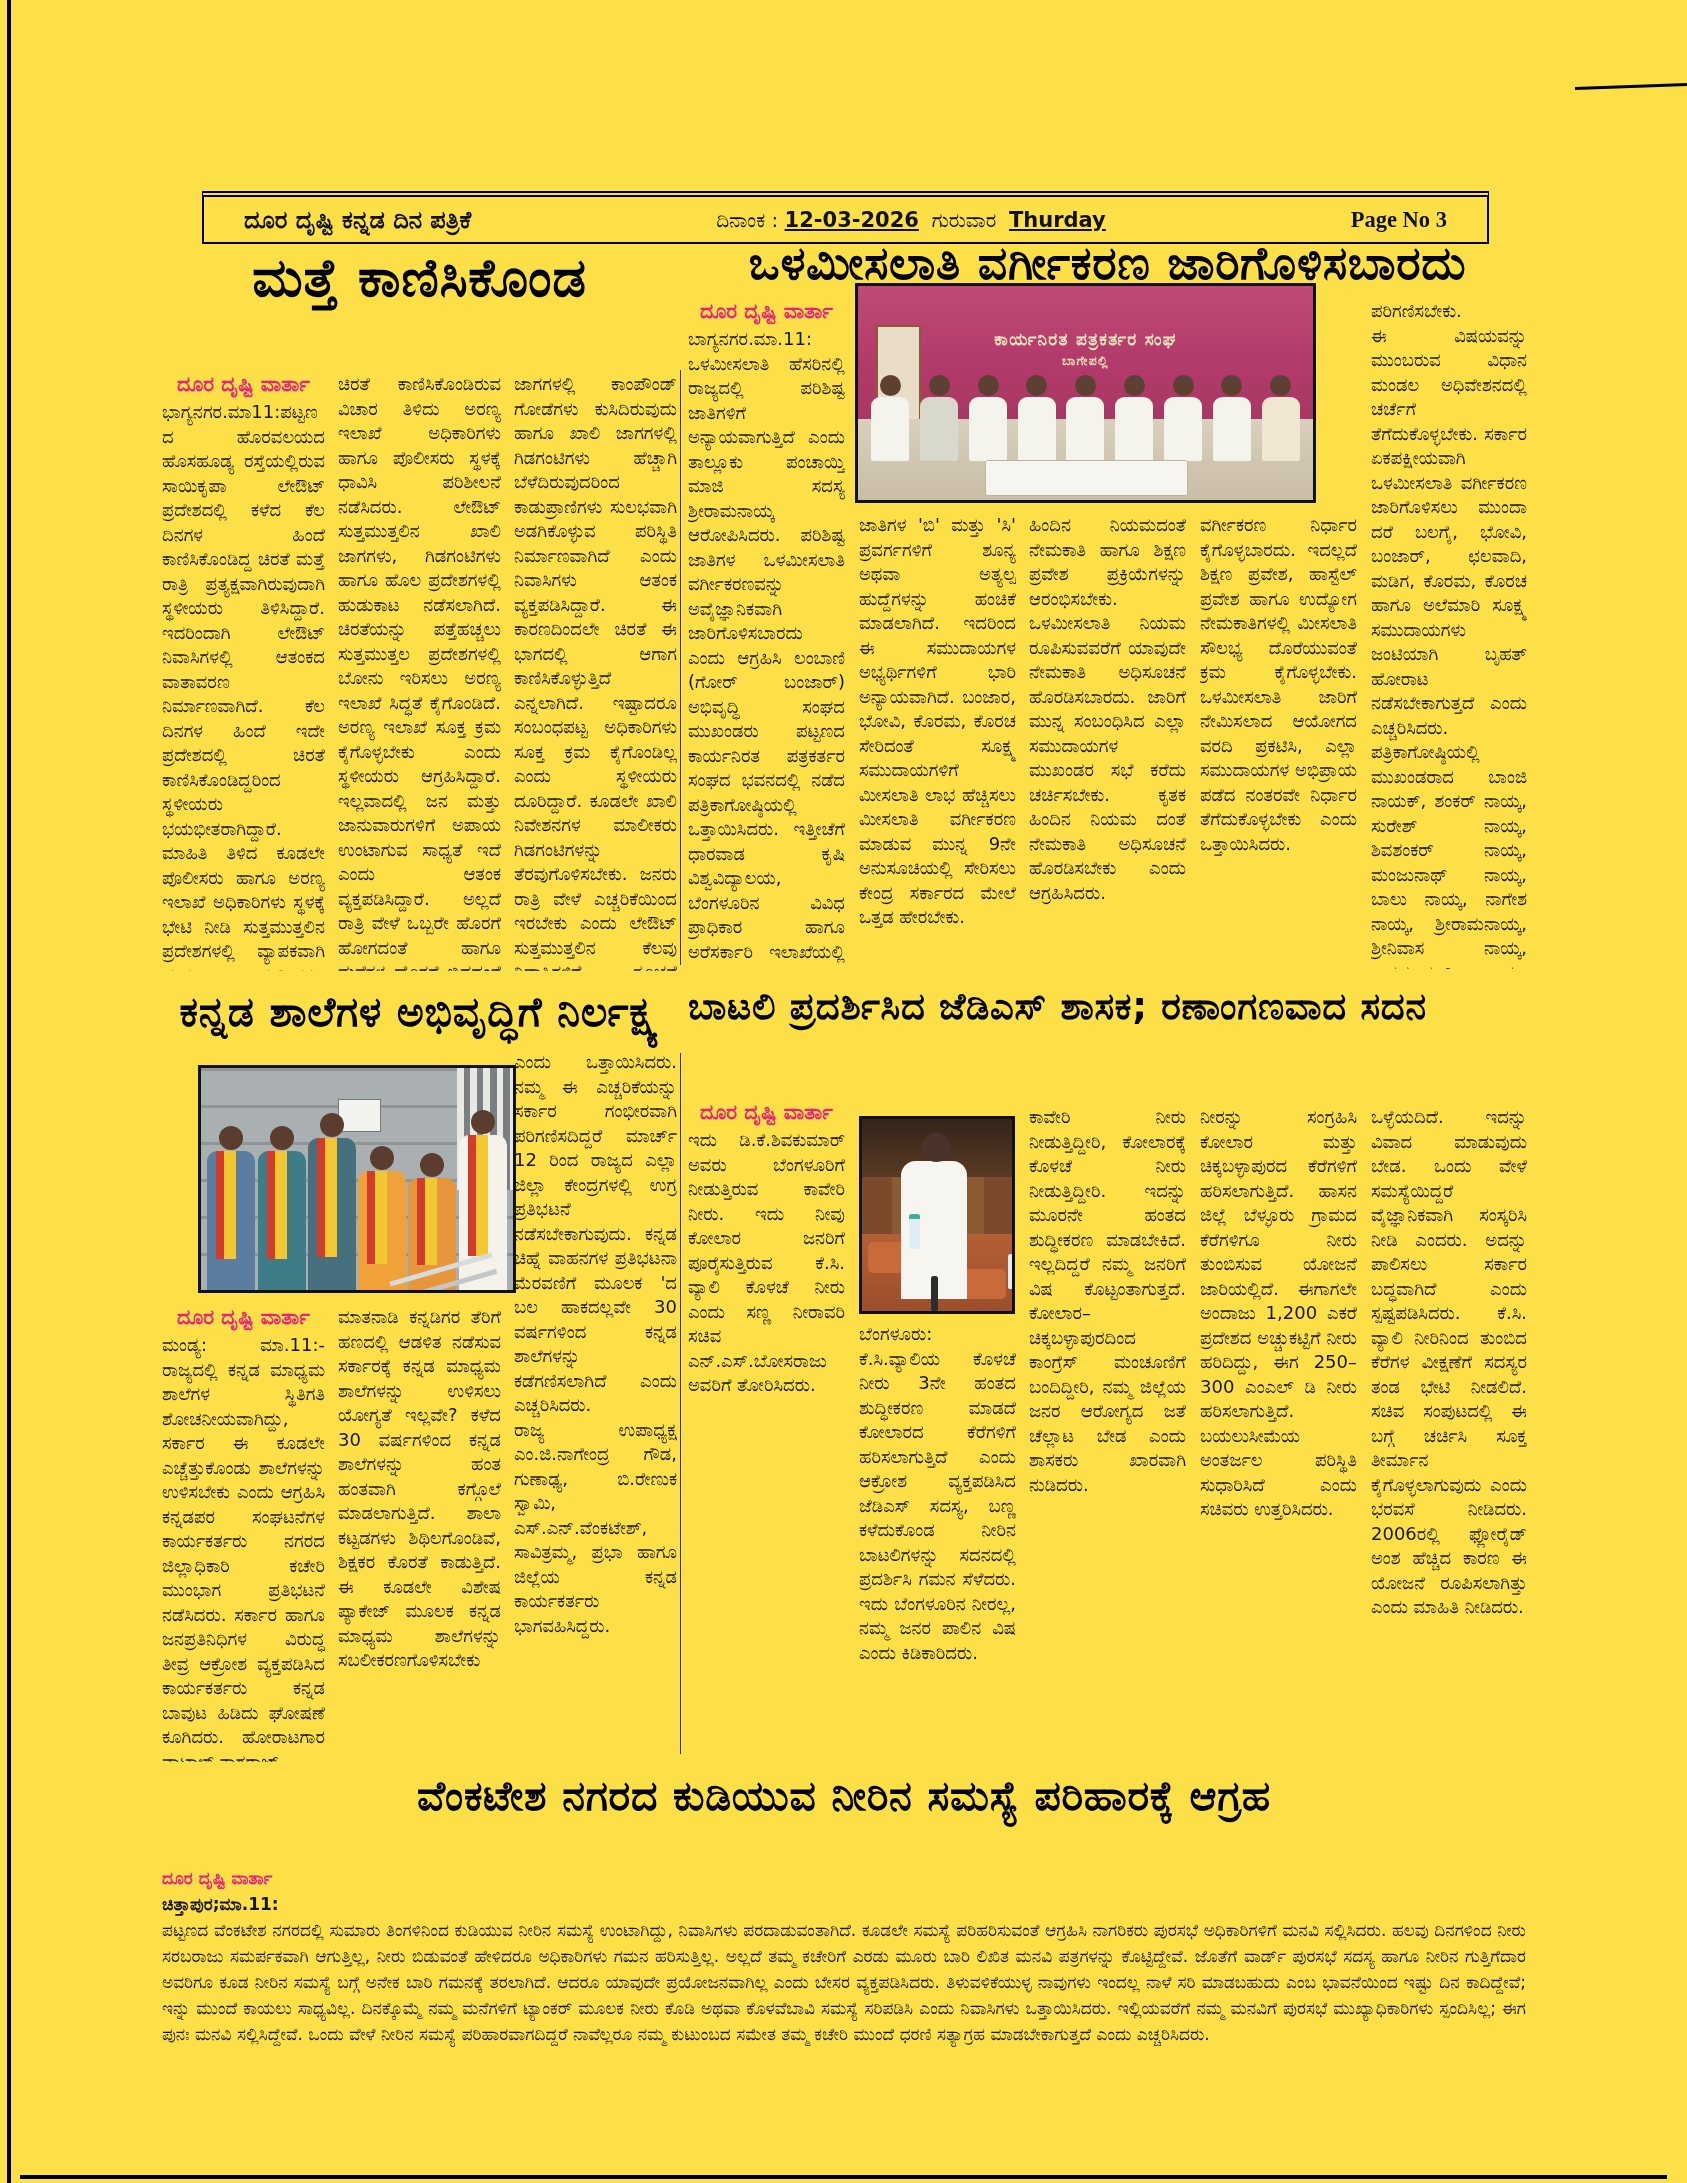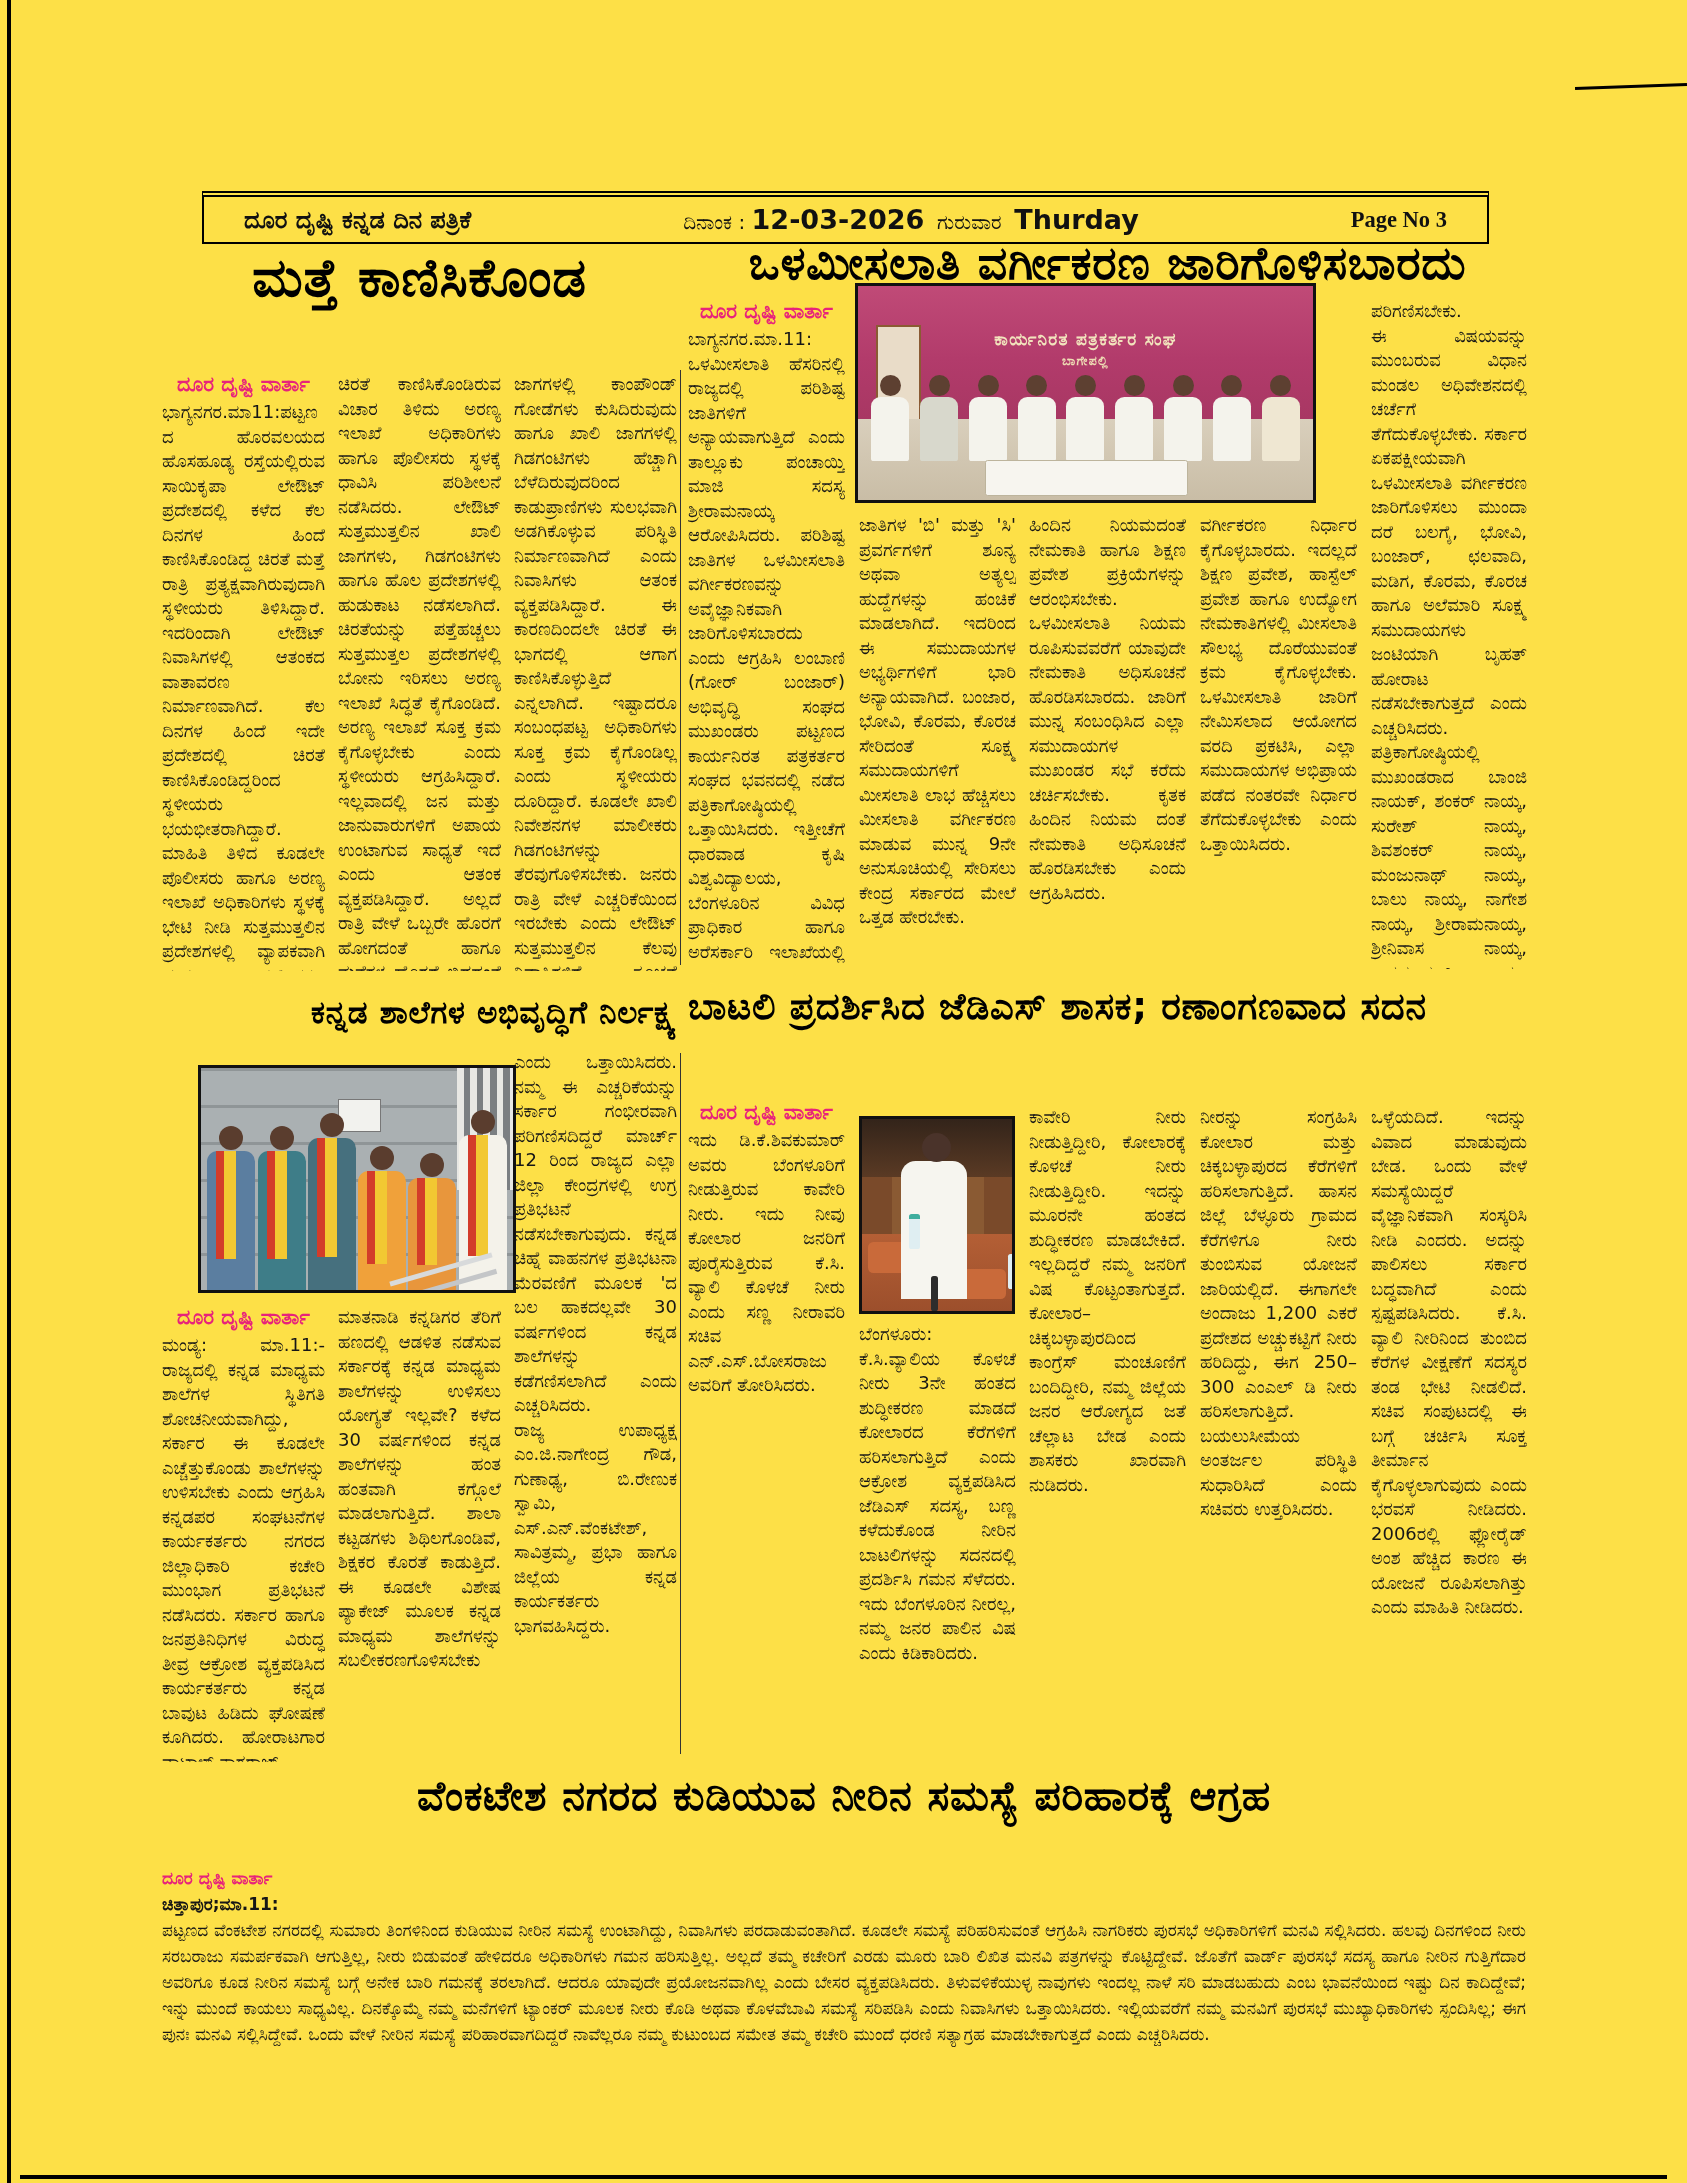--- a/index.html
+++ b/index.html
@@ -15,21 +15,21 @@
 
   
   .masthead-bar{
     position:absolute;left:202px;top:191px;width:1287px;height:53px;
     border:2.6px solid #000;border-top:6.6px double #000;
     display:flex;align-items:center;justify-content:space-between;
     padding:0 40px;box-sizing:border-box;
   }
   .masthead-title{font-size:24px;font-weight:bold;}
   .masthead-center{font-size:20px;}
-  .masthead-center b{font-size:27px;}
+  .masthead-center b{font-size:21px;text-decoration:underline;}
   .masthead-page{font-size:22.5px;font-weight:bold;font-family:"Liberation Serif","DejaVu Serif",serif;}
 
   .headline{font-weight:800;color:#000;text-align:center;margin:0;letter-spacing:0.7px;}
   .byline{font-size:20.5px;font-weight:bold;color:#e7237b;text-align:center;margin-bottom:4px;}
   .dateline{font-weight:bold;}
   .body-text{
     font-size:18px;line-height:24.5px;text-align:justify;color:#161616;
     word-break:break-word;white-space:pre-line;margin:0;
   }
   .col{position:absolute;overflow:hidden;}
@@ -155,21 +155,21 @@
   <div class="col" style="left:1200px;top:513px;width:157px;height:457px;">
     <p class="body-text">ವರ್ಗೀಕರಣ ನಿರ್ಧಾರ ಕೈಗೊಳ್ಳಬಾರದು. ಇದಲ್ಲದೆ ಶಿಕ್ಷಣ ಪ್ರವೇಶ, ಹಾಸ್ಟೆಲ್ ಪ್ರವೇಶ ಹಾಗೂ ಉದ್ಯೋಗ ನೇಮಕಾತಿಗಳಲ್ಲಿ ಮೀಸಲಾತಿ ಸೌಲಭ್ಯ ದೊರೆಯುವಂತೆ ಕ್ರಮ ಕೈಗೊಳ್ಳಬೇಕು. ಒಳಮೀಸಲಾತಿ ಜಾರಿಗೆ ನೇಮಿಸಲಾದ ಆಯೋಗದ ವರದಿ ಪ್ರಕಟಿಸಿ, ಎಲ್ಲಾ ಸಮುದಾಯಗಳ ಅಭಿಪ್ರಾಯ ಪಡೆದ ನಂತರವೇ ನಿರ್ಧಾರ ತೆಗೆದುಕೊಳ್ಳಬೇಕು ಎಂದು ಒತ್ತಾಯಿಸಿದರು.</p>
   </div>
   <div class="col" style="left:1371px;top:299px;width:156px;height:670px;">
     <p class="body-text">ಪರಿಗಣಿಸಬೇಕು.
 ಈ ವಿಷಯವನ್ನು ಮುಂಬರುವ ವಿಧಾನ ಮಂಡಲ ಅಧಿವೇಶನದಲ್ಲಿ ಚರ್ಚೆಗೆ ತೆಗೆದುಕೊಳ್ಳಬೇಕು. ಸರ್ಕಾರ ಏಕಪಕ್ಷೀಯವಾಗಿ ಒಳಮೀಸಲಾತಿ ವರ್ಗೀಕರಣ ಜಾರಿಗೊಳಿಸಲು ಮುಂದಾ ದರೆ ಬಲಗೈ, ಭೋವಿ, ಬಂಜಾರ್, ಛಲವಾದಿ, ಮಡಿಗ, ಕೊರಮ, ಕೊರಚ ಹಾಗೂ ಅಲೆಮಾರಿ ಸೂಕ್ಷ್ಮ ಸಮುದಾಯಗಳು ಜಂಟಿಯಾಗಿ ಬೃಹತ್ ಹೋರಾಟ ನಡೆಸಬೇಕಾಗುತ್ತದೆ ಎಂದು ಎಚ್ಚರಿಸಿದರು.
 ಪತ್ರಿಕಾಗೋಷ್ಠಿಯಲ್ಲಿ ಮುಖಂಡರಾದ ಬಾಂಜಿ ನಾಯಕ್, ಶಂಕರ್ ನಾಯ್ಕ, ಸುರೇಶ್ ನಾಯ್ಕ, ಶಿವಶಂಕರ್ ನಾಯ್ಕ, ಮಂಜುನಾಥ್ ನಾಯ್ಕ, ಬಾಲು ನಾಯ್ಕ, ನಾಗೇಶ ನಾಯ್ಕ, ಶ್ರೀರಾಮನಾಯ್ಕ, ಶ್ರೀನಿವಾಸ ನಾಯ್ಕ, ನಾಗಭೂಷಣ್ ನಾಯ್ಕ, ಕಜಾರ್ ಮಂಡು, ರಾಜಣ್ಣ, ರಾಮಾಂಜಿ ನಾಯ್ಕ, ನರಸಿಂಹ ನಾಯ್ಕ, ಬಾಬು ನಾಯ್ಕ ಹಾಜರಿದ್ದರು.</p>
   </div>
 
   <section style="position:absolute;left:162px;top:984px;width:515px;">
-    <h1 class="headline" style="font-size:31px;line-height:56px;text-align:right;">ಕನ್ನಡ ಶಾಲೆಗಳ ಅಭಿವೃದ್ಧಿಗೆ ನಿರ್ಲಕ್ಷ್ಯ</h1>
+    <h1 class="headline" style="font-size:41px;line-height:56px;">ಕನ್ನಡ ಶಾಲೆಗಳ ಅಭಿವೃದ್ಧಿಗೆ ನಿರ್ಲಕ್ಷ್ಯ</h1>
   </section>
   <div class="photo" style="left:198px;top:1065px;width:318px;height:228px;">
     <div class="p2-wall"></div>
     <div class="p2-gate"></div>
     <div class="p2-sign"></div>
     <div class="p2-people">
       <div class="p2-person"></div>
         <div class="p2-person"></div>
         <div class="p2-person"></div>
       <div class="p2-person"></div>

